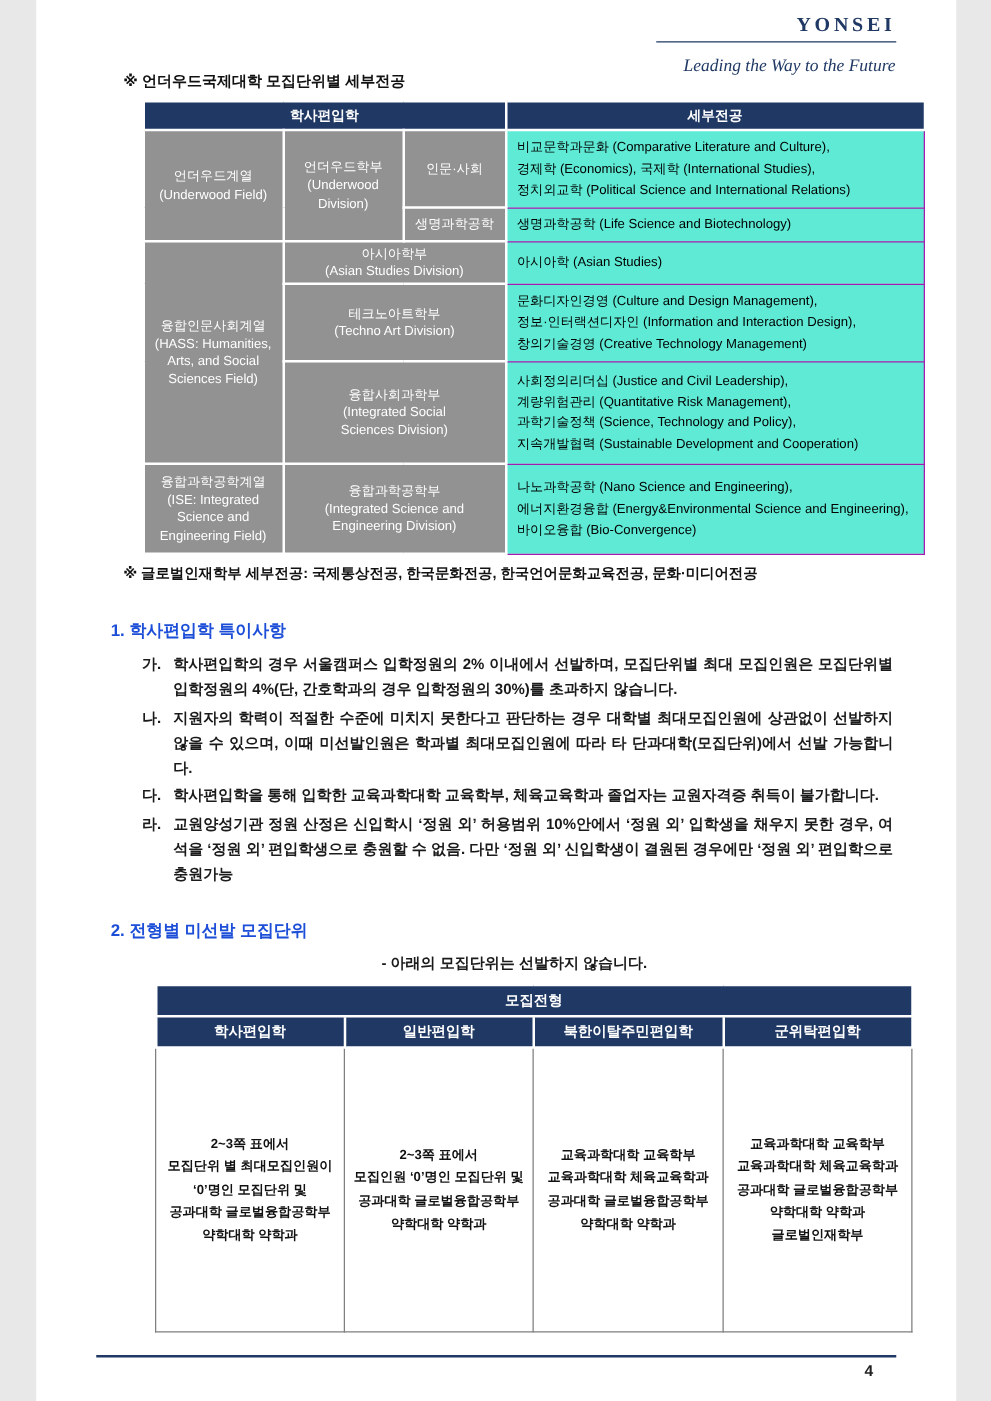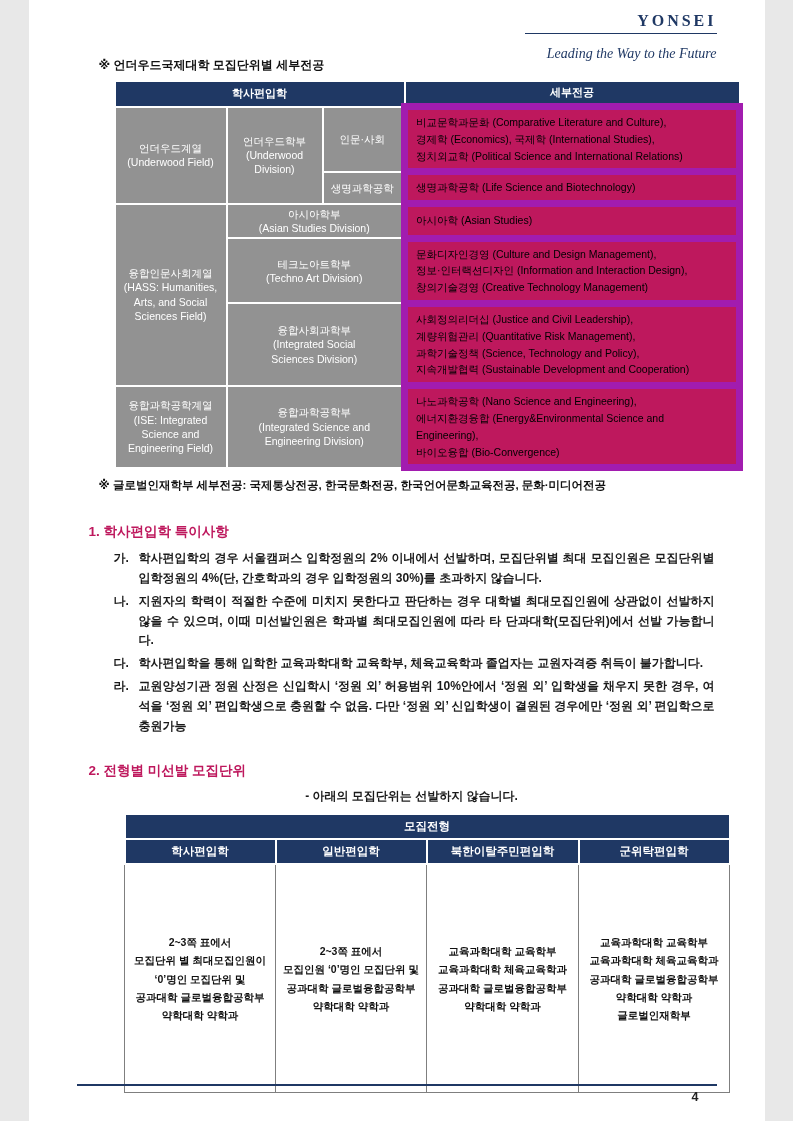--- a/index.html
+++ b/index.html
@@ -70,23 +70,23 @@
     background: #929292;
     color: #ffffff;
     border: 2px solid #ffffff;
     font-size: 10.5px;
     text-align: center;
     padding: 2px 3px;
     white-space: pre-line;
     line-height: 1.35;
   }
   .cell-detail {
-    background: #be185d;
+    background: #5eead4;
     color: #000;
-    border: 7px solid #a21caf;
+    border: 1px solid #a21caf;
     font-size: 10.5px;
     padding: 4px 8px;
     white-space: pre-line;
     line-height: 1.6;
   }
   .h62 { height: 62px; }
   .h27 { height: 27px; }
   .h30 { height: 30px; }
   .h82 { height: 82px; }
   .h72 { height: 72px; }
@@ -96,21 +96,21 @@
     font-size: 11.5px;
     font-weight: bold;
     color: #111;
   }
 
   
   .section-title {
     margin: 30px 0 8px 12px;
     font-size: 13.5px;
     font-weight: bold;
-    color: #be185d;
+    color: #1d4ed8;
   }
   .items { margin-left: 37px; margin-right: 2px; }
   .item {
     display: flex;
     font-size: 12px;
     font-weight: bold;
     color: #1a1a1a;
     line-height: 1.65;
     margin-bottom: 3px;
   }

